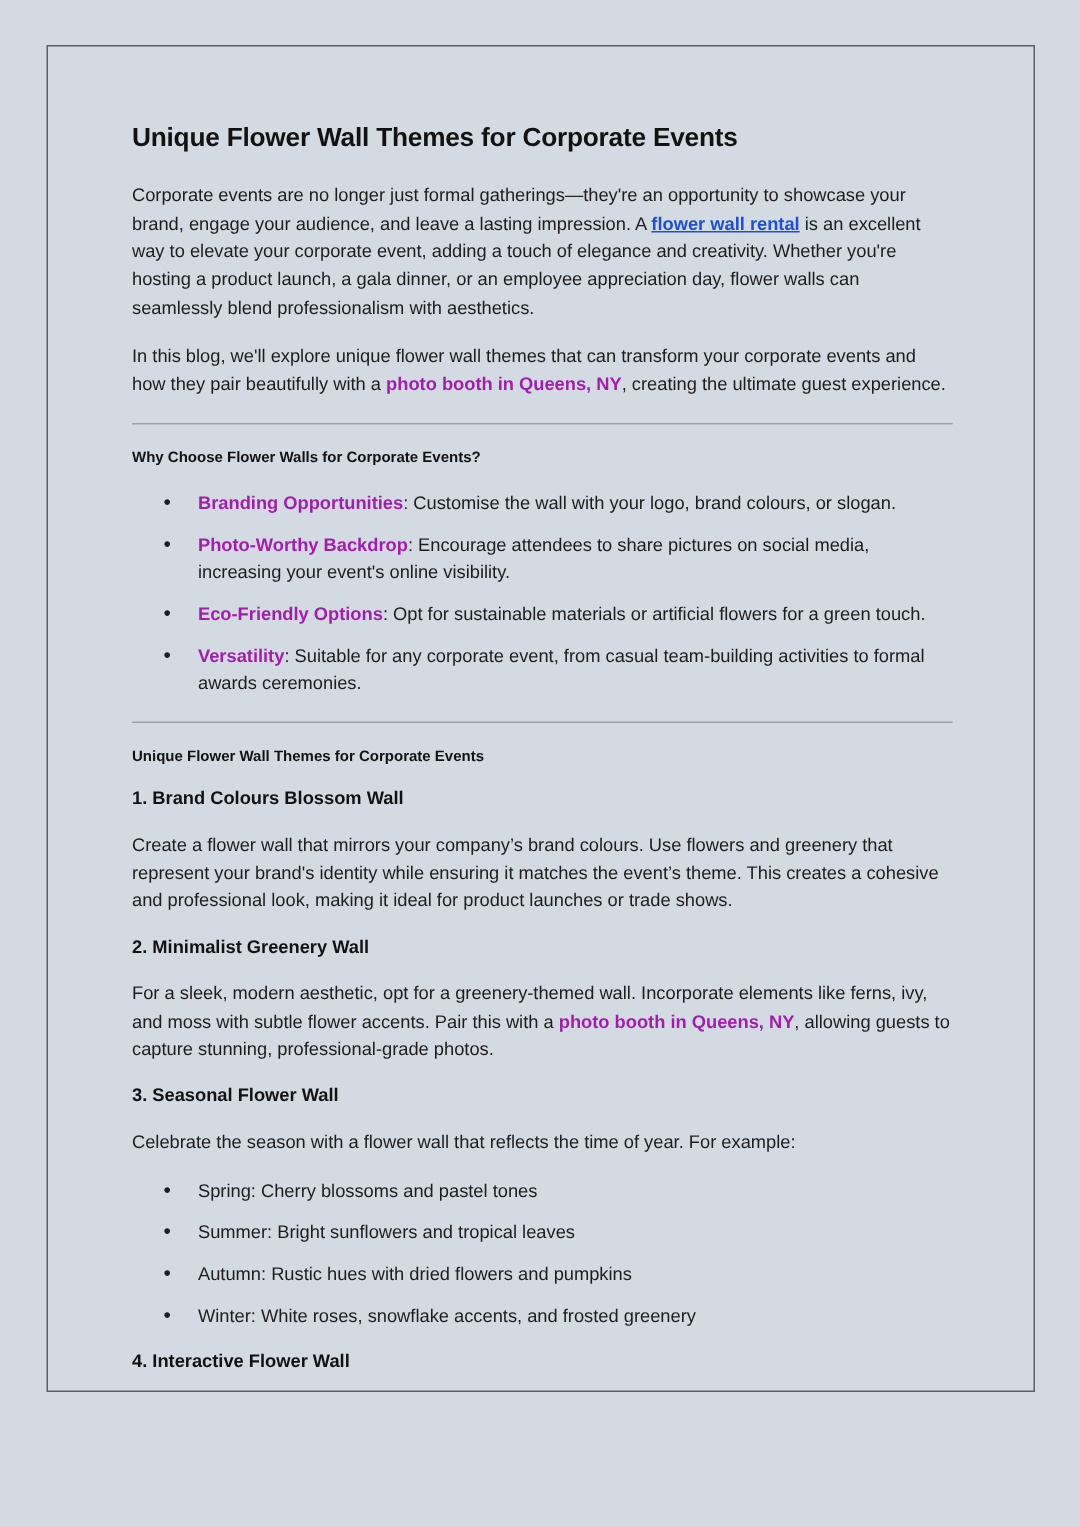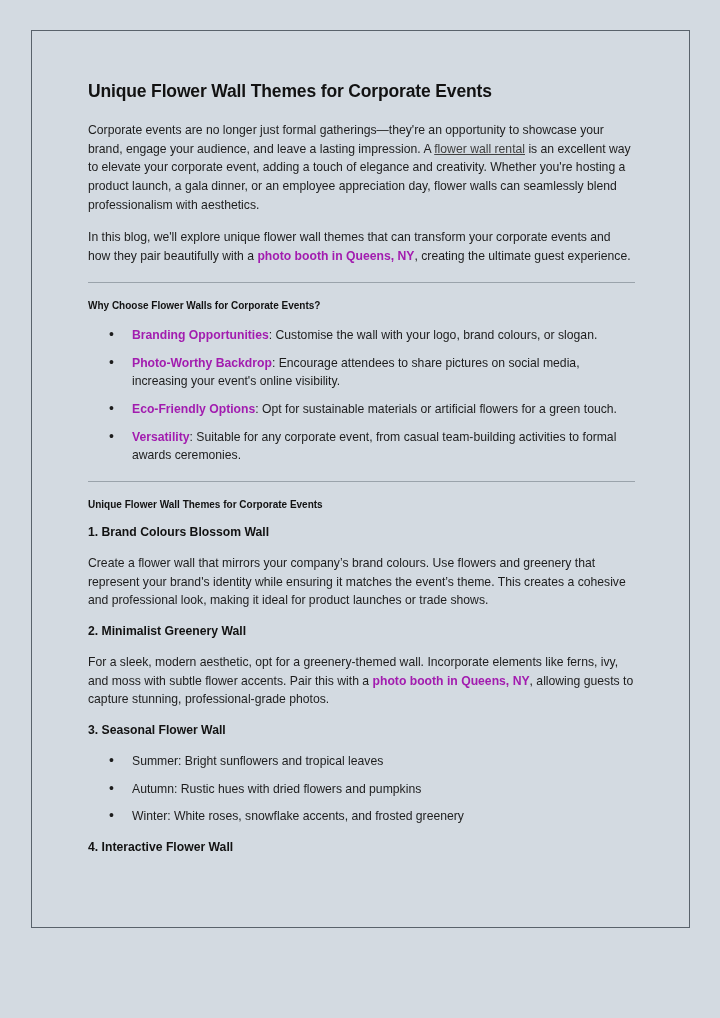--- a/index.html
+++ b/index.html
@@ -47,23 +47,23 @@
     font-size: 12.2px;
     line-height: 18.7px;
     margin: 0 0 14px 0;
     color: #1d1d1d;
     text-align: left;
   }
 
   p.body-text:last-child { margin-bottom: 0; }
 
   a.inline-link {
-    color: #404040;
+    color: #1d4ed8;
     text-decoration: underline;
-    font-weight: normal;
+    font-weight: bold;
   }
 
   strong, b { font-weight: bold; color: #a21caf; }
 
   hr.divider {
     border: none;
     border-top: 1.6px solid #9aa3ab;
     margin: 16px 0 16px 0;
     height: 0;
   }
@@ -142,22 +142,24 @@
 
       <h2 class="section-heading">Unique Flower Wall Themes for Corporate Events</h2>
 
       <h3 class="item-heading">1. Brand Colours Blossom Wall</h3>
       <p class="body-text">Create a flower wall that mirrors your company’s brand colours. Use flowers and greenery that represent your brand's identity while ensuring it matches the event’s theme. This creates a cohesive and professional look, making it ideal for product launches or trade shows.</p>
 
       <h3 class="item-heading">2. Minimalist Greenery Wall</h3>
       <p class="body-text"><span>For a sleek, modern aesthetic, opt for a greenery-themed wall. Incorporate elements like ferns, ivy, and moss with subtle flower accents. Pair this with a </span><strong>photo booth in Queens, NY</strong><span>, allowing guests to capture stunning, professional-grade photos.</span></p>
 
       <h3 class="item-heading">3. Seasonal Flower Wall</h3>
+      <p class="body-text">Celebrate the season with a flower wall that reflects the time of year. For example:</p>
 
       <ul class="bullets">
+        <li>Spring: Cherry blossoms and pastel tones</li>
         <li>Summer: Bright sunflowers and tropical leaves</li>
         <li>Autumn: Rustic hues with dried flowers and pumpkins</li>
         <li>Winter: White roses, snowflake accents, and frosted greenery</li>
       </ul>
 
       <h3 class="item-heading">4. Interactive Flower Wall</h3>
 
     </div>
   </div>
 </div>

